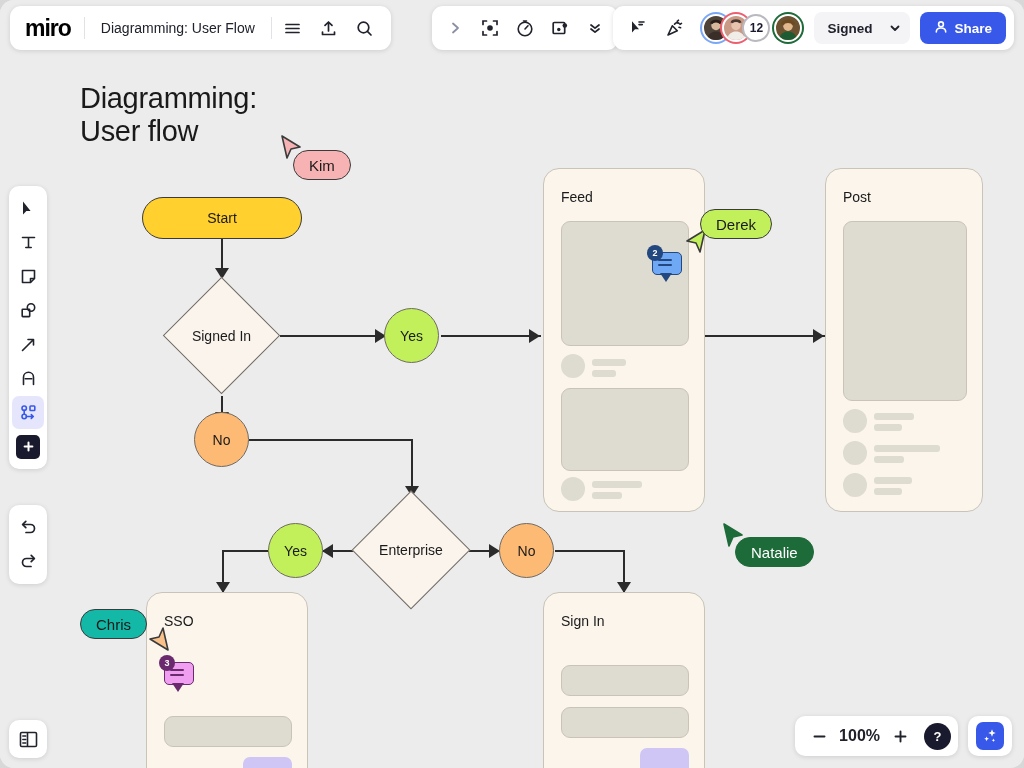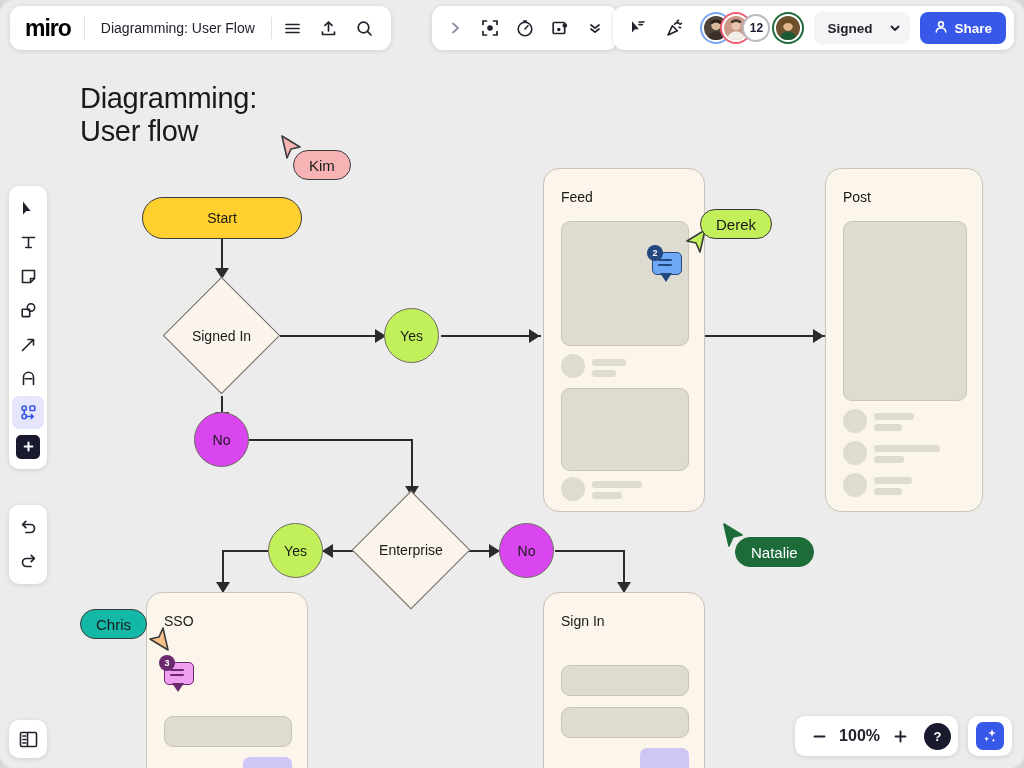--- a/index.html
+++ b/index.html
@@ -39,21 +39,21 @@
     transform: rotate(45deg);
   }
   .diamond-wrap { position: absolute; }
   .diamond-text {
     position: absolute; inset: 0; display: flex;
     align-items: center; justify-content: center;
     font-size: 14px; color: #1a1a1a;
   }
   .circle { border-radius: 50%; border: 1.3px solid #6f6a63; }
   .c-yes { background: #c2f05a; }
-  .c-no  { background: #d946ef; }
+  .c-no  { background: #fdba74; }
 
   
   .wf-card {
     position: absolute; background: #fbf5ec;
     border: 1.2px solid #c9c3b8; border-radius: 16px; overflow: hidden;
   }
   .wf-title { position: absolute; left: 17px; top: 20px; font-size: 14px; color: #1a1a1a; }
   .wf-block { position: absolute; background: #dedbd0; border: 1px solid #c9c4b6; border-radius: 9px; }
   .wf-dot { position: absolute; background: #dedbd0; border-radius: 50%; }
   .wf-line { position: absolute; background: #dedbd0; border-radius: 3px; height: 7px; }

